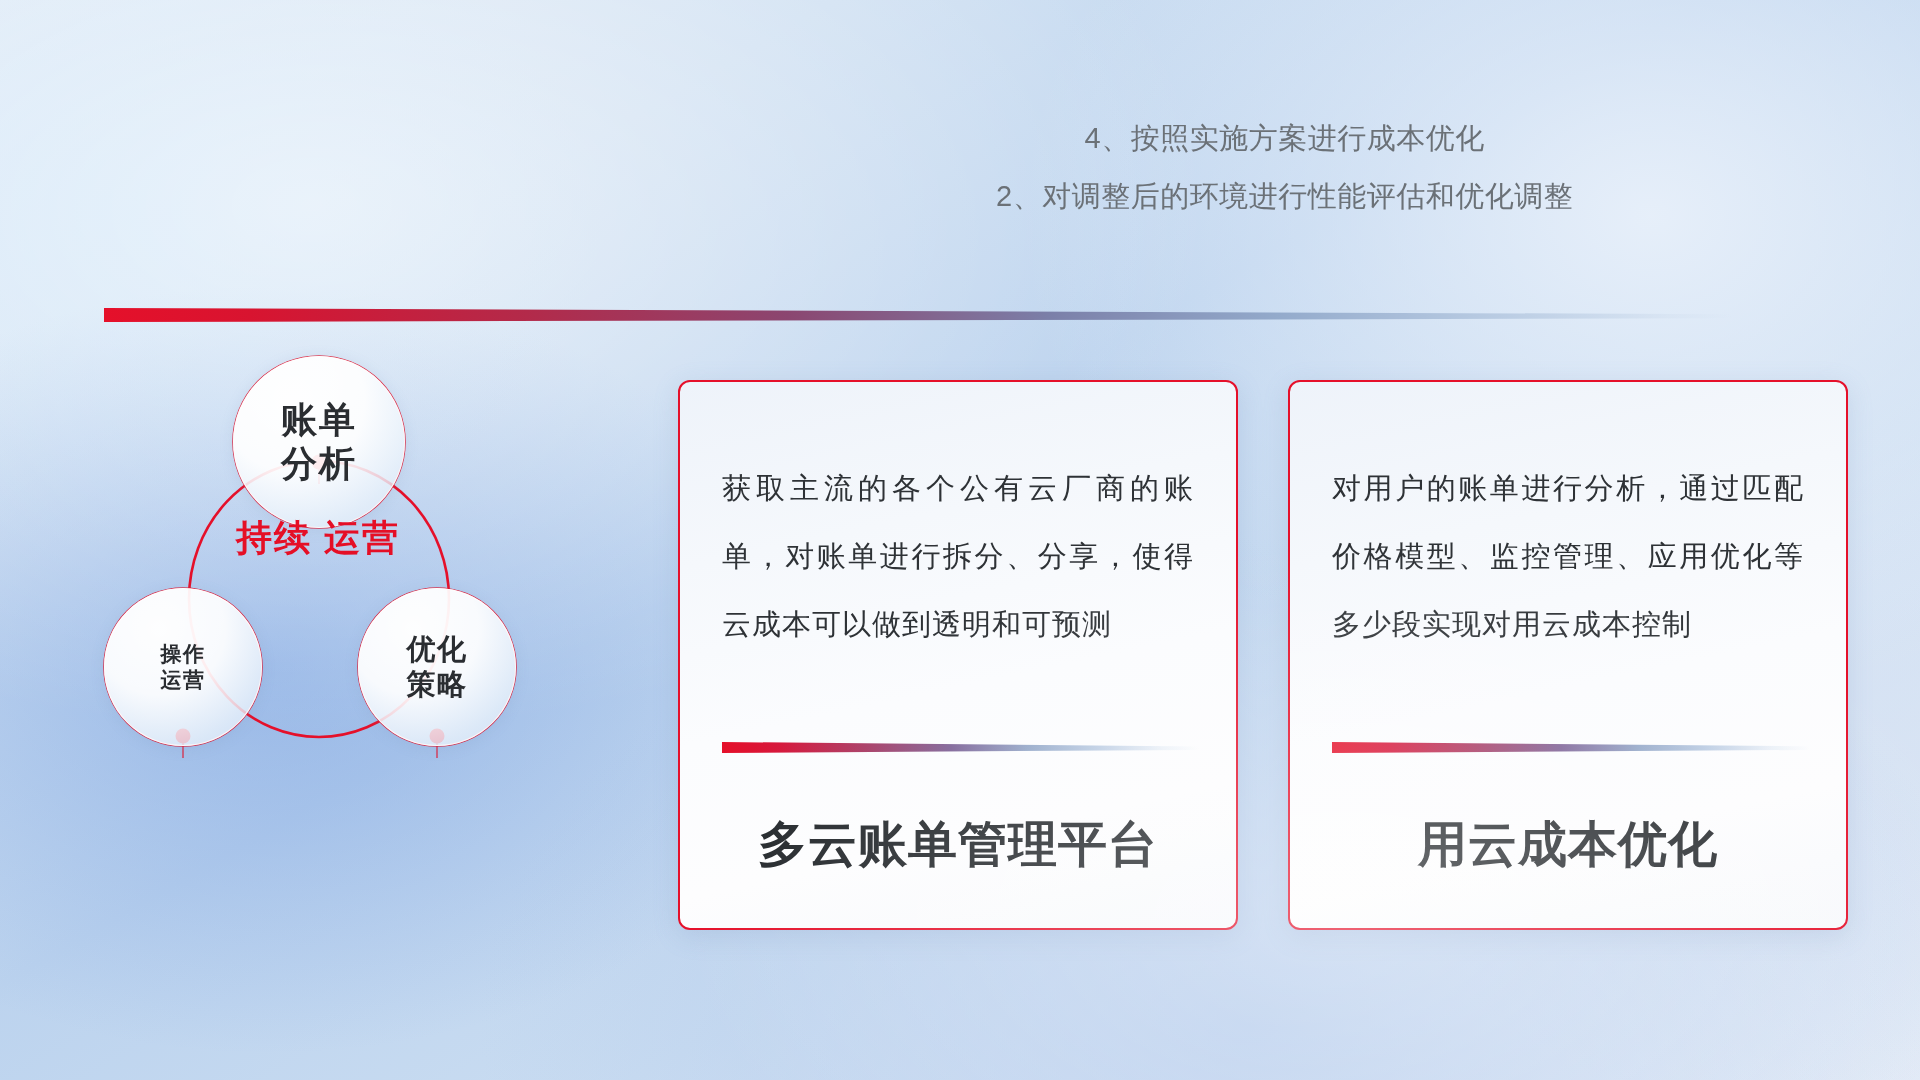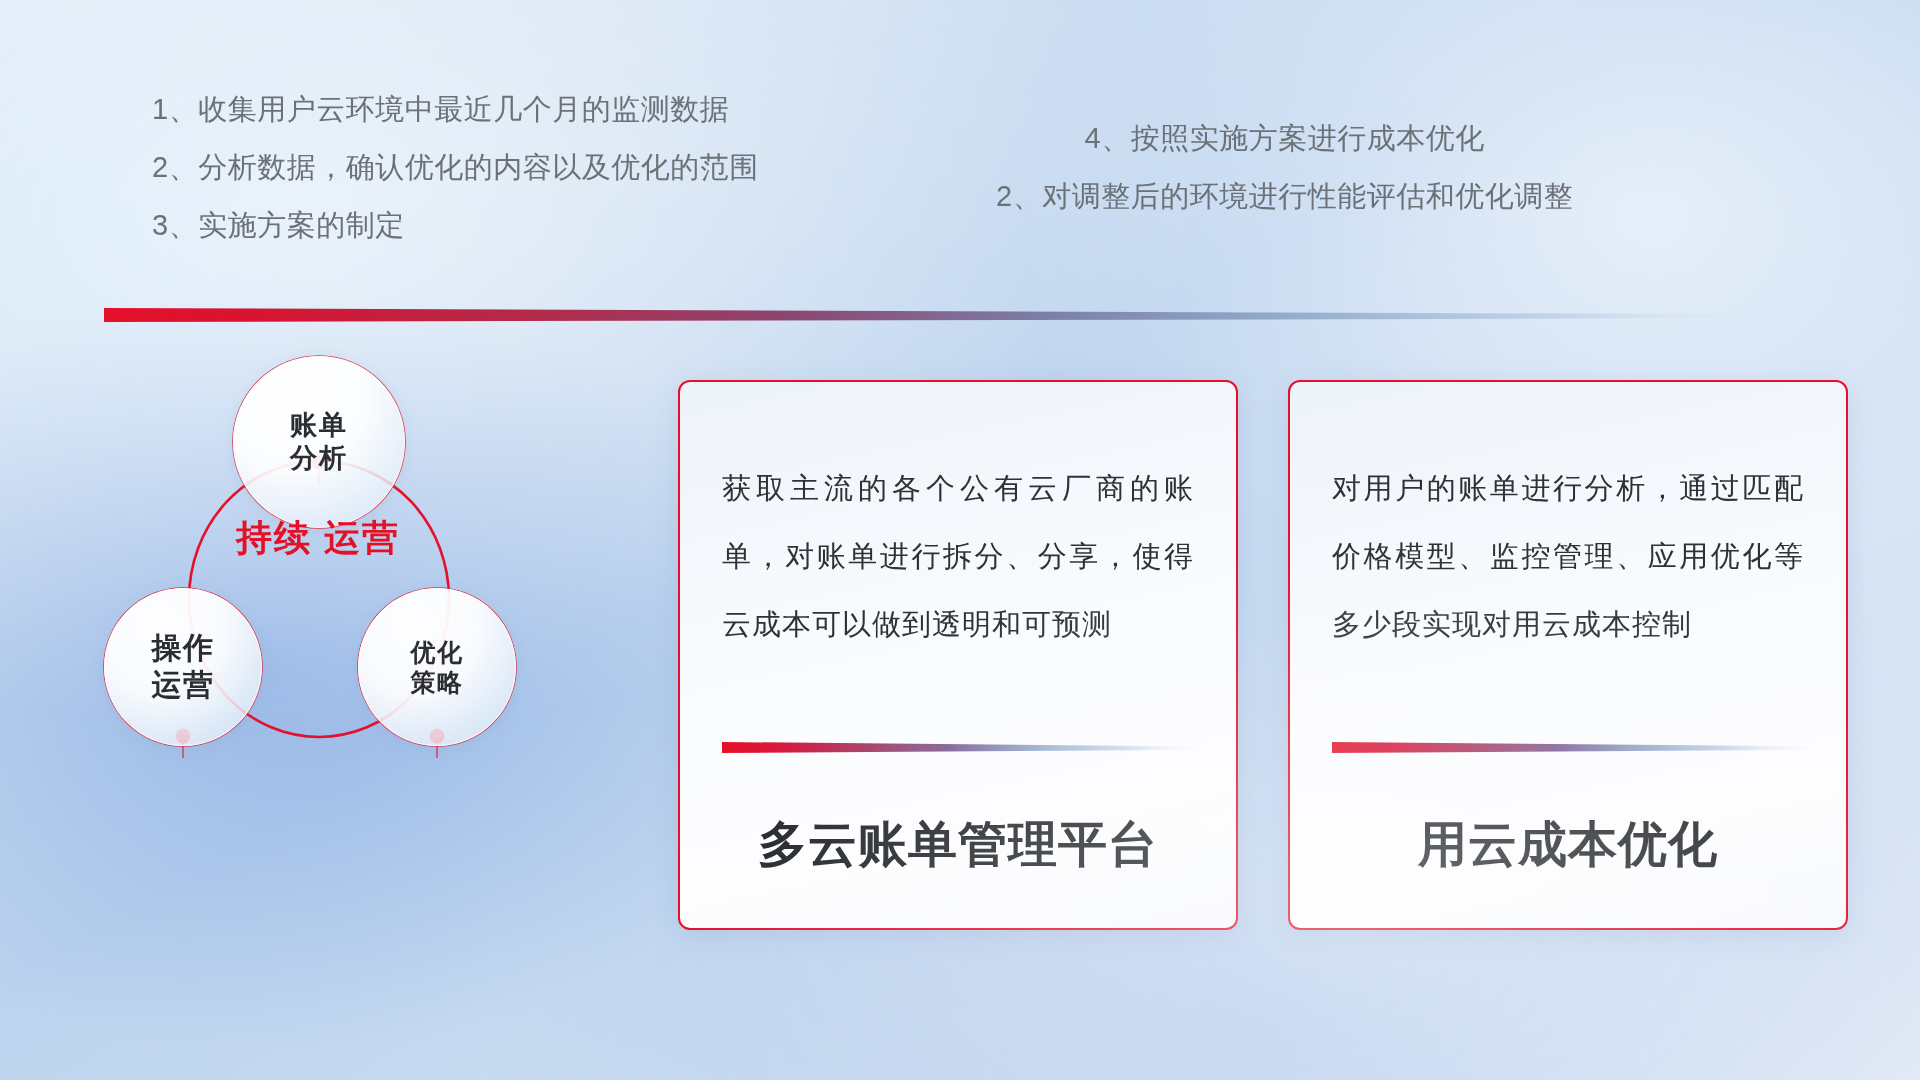--- a/index.html
+++ b/index.html
@@ -93,33 +93,33 @@
     color: #2a2d31;
     font-weight: bold;
     line-height: 1.22;
     text-align: center;
   }
   .bubble span { display: block; }
 
   .bubble-top {
     left: 137px; top: 0px;
     width: 172px; height: 172px;
-    font-size: 27px;
+    font-size: 36px;
     letter-spacing: 2px;
   }
   .bubble-left {
     left: 8px; top: 232px;
     width: 158px; height: 158px;
-    font-size: 30px;
+    font-size: 21px;
     letter-spacing: 1.5px;
   }
   .bubble-right {
     left: 262px; top: 232px;
     width: 158px; height: 158px;
-    font-size: 25px;
+    font-size: 29px;
     letter-spacing: 1.5px;
     justify-content: center;
   }
 
   .venn-center {
     position: absolute;
     left: 132px; top: 160px;
     width: 180px;
     text-align: center;
     color: #e50f26;
@@ -179,25 +179,20 @@
     font-size: 49px;
     font-weight: bold;
     letter-spacing: 1px;
   }
 </style>
 </head>
 <body>
 
 <div id="slide">
 
-  <div class="bullets left">
-    <div class="bullet-line">1、收集用户云环境中最近几个月的监测数据</div>
-    <div class="bullet-line">2、分析数据，确认优化的内容以及优化的范围</div>
-    <div class="bullet-line">3、实施方案的制定</div>
-  </div>
 
   <div class="bullets right">
     <div class="bullet-line">4、按照实施方案进行成本优化</div>
     <div class="bullet-line">2、对调整后的环境进行性能评估和优化调整</div>
   </div>
 
   <div class="wedge"></div>
 
   <div class="venn">
 

